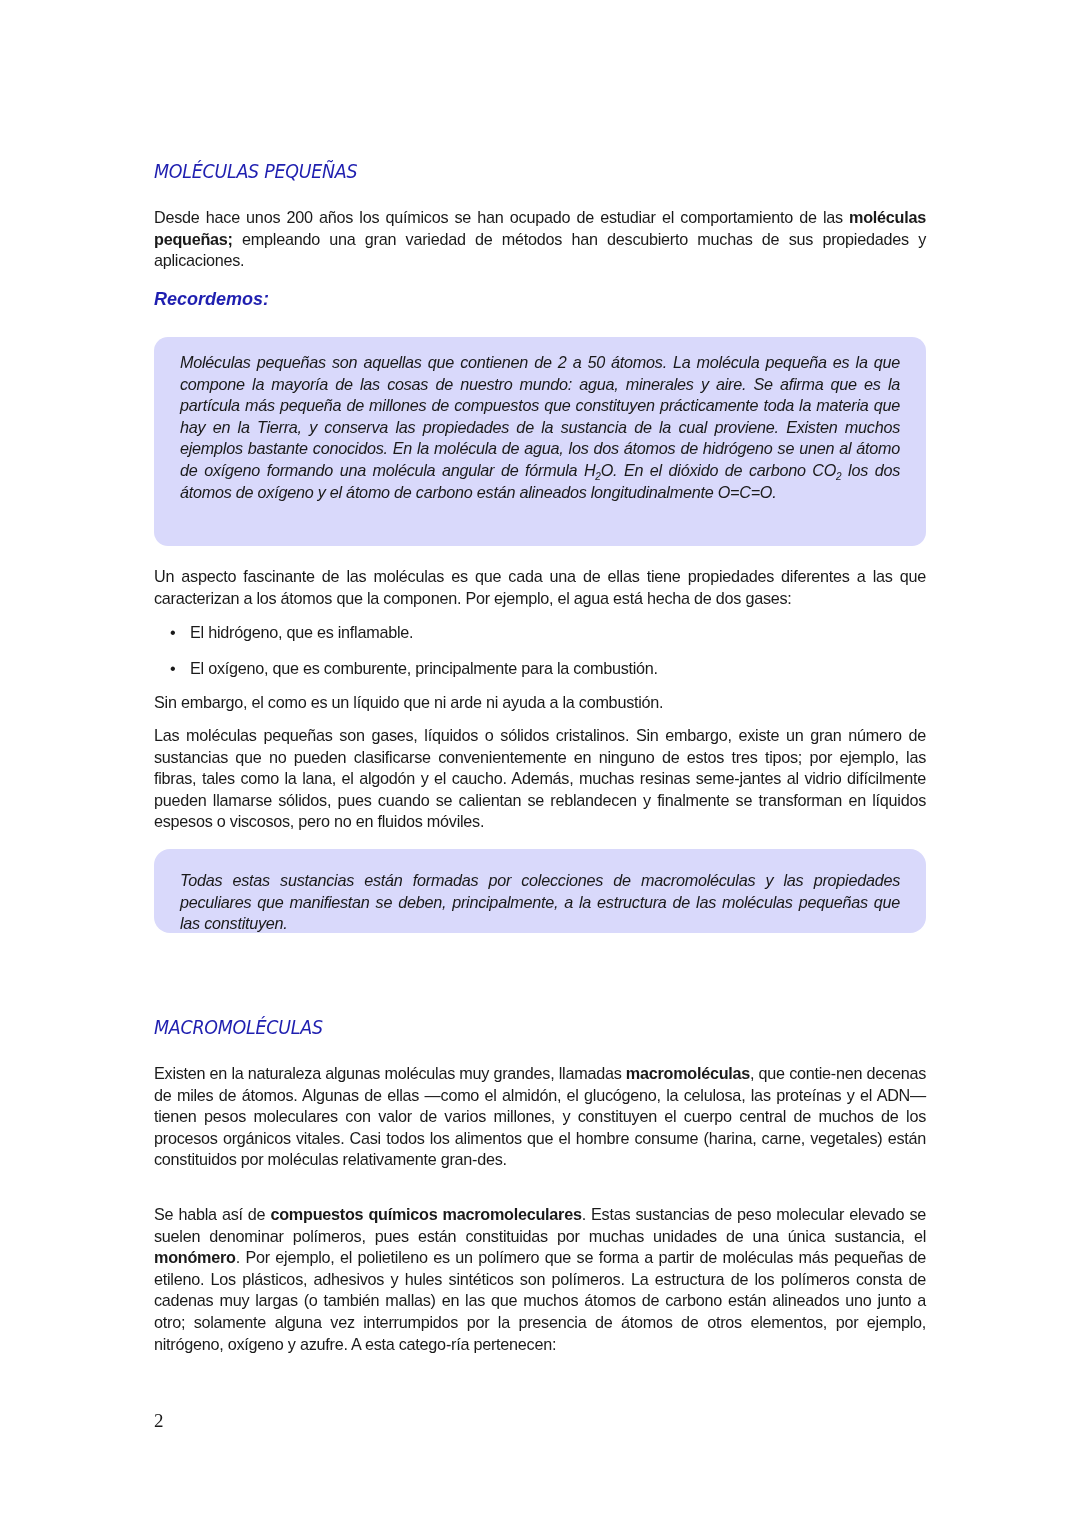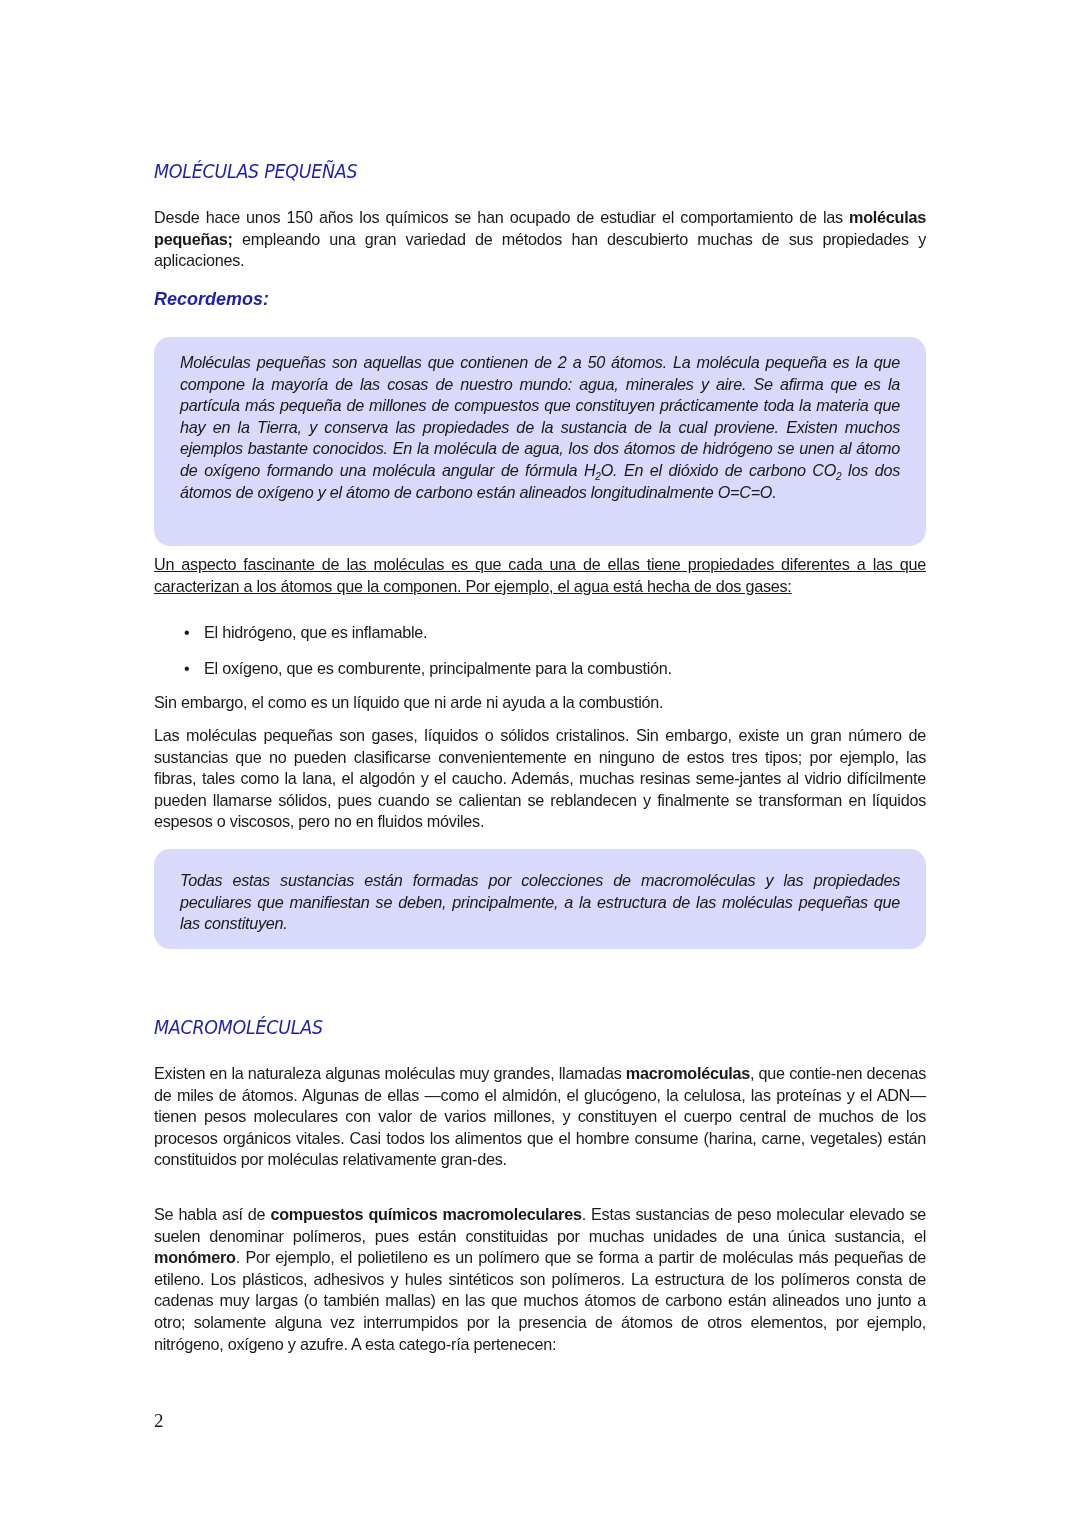--- a/index.html
+++ b/index.html
@@ -67,21 +67,21 @@
       text-align: justify;
       letter-spacing: -0.25px;
     }
     .box-text sub {
       font-size: 10px;
       vertical-align: -4px;
       line-height: 0;
     }
     .bullet {
       position: absolute;
-      left: 30px;
+      left: 16px;
       font-size: 16.2px;
       line-height: 21.6px;
       letter-spacing: -0.25px;
       white-space: nowrap;
     }
     .bullet .dot {
       display: inline-block;
       width: 20px;
     }
     .page-number {
@@ -93,39 +93,39 @@
       color: #1a1a1a;
     }
   </style>
 </head>
 <body>
 
 <div class="page">
 
   <div class="section-title" style="top:160px;">MOLÉCULAS  PEQUEÑAS</div>
 
-  <div class="para" style="top:207px;"><span>Desde hace unos 150 años los químicos se han ocupado de estudiar el comportamiento de las </span><b>moléculas pequeñas;</b><span>  empleando una gran variedad de métodos han descubierto muchas de sus propiedades y aplicaciones.</span></div>
+  <div class="para" style="top:207px;"><span>Desde hace unos 200 años los químicos se han ocupado de estudiar el comportamiento de las </span><b>moléculas pequeñas;</b><span>  empleando una gran variedad de métodos han descubierto muchas de sus propiedades y aplicaciones.</span></div>
 
   <div class="recordemos" style="top:289px;">Recordemos:</div>
 
-  <div class="box" style="top:337px; height:209px;">
+  <div class="box" style="top:337px; height:209px;border-radius:14px;">
     <div class="box-text" style="top:15px;"><span>Moléculas pequeñas son aquellas que contienen de 2 a 50 átomos. La molécula pequeña es la que compone la mayoría de las cosas  de nuestro mundo: agua, minerales y aire. Se afirma que es la partícula más pequeña de millones de compuestos que constituyen prácticamente toda la materia que hay en la Tierra, y conserva las propiedades de la sustancia de la cual proviene.  Existen muchos ejemplos bastante conocidos. En la molécula de agua, los dos átomos de hidrógeno se unen al átomo de oxígeno formando una molécula angular de fórmula </span><span>H</span><sub>2</sub><span>O.  En el dióxido de carbono CO</span><sub>2</sub><span>  los dos átomos de oxígeno y el átomo de carbono están alineados longitudinalmente  O=C=O.</span></div>
   </div>
 
-  <div class="para" style="top:554px;text-decoration:underline;">Un aspecto fascinante de las moléculas  es que cada una de ellas tiene propiedades diferentes a las que caracterizan a los átomos que la componen. Por ejemplo, el agua está hecha de dos gases:</div>
+  <div class="para" style="top:566px;">Un aspecto fascinante de las moléculas  es que cada una de ellas tiene propiedades diferentes a las que caracterizan a los átomos que la componen. Por ejemplo, el agua está hecha de dos gases:</div>
 
   <div class="bullet" style="top:622px;"><span class="dot">•</span><span>El hidrógeno, que es inflamable.</span></div>
 
   <div class="bullet" style="top:658px;"><span class="dot">•</span><span>El oxígeno, que es comburente, principalmente para la combustión.</span></div>
 
   <div class="para" style="top:692px;">Sin embargo, el como es un líquido que ni arde ni ayuda a la combustión.</div>
 
   <div class="para" style="top:725px;">Las moléculas pequeñas son gases, líquidos o sólidos cristalinos. Sin embargo, existe un  gran número de sustancias que no pueden clasificarse convenientemente en ninguno de estos tres tipos; por ejemplo, las fibras, tales como la lana, el algodón y el caucho. Además, muchas resinas seme-jantes al vidrio difícilmente pueden llamarse sólidos, pues cuando se calientan se reblandecen y finalmente se transforman en líquidos espesos o viscosos, pero no en fluidos móviles.</div>
 
-  <div class="box" style="top:849px; height:100px;">
+  <div class="box" style="top:849px; height:84px;">
     <div class="box-text" style="top:21px;">Todas estas sustancias están formadas por colecciones de macromoléculas y las propiedades peculiares que manifiestan se deben, principalmente, a la estructura de las moléculas pequeñas que las constituyen.</div>
   </div>
 
   <div class="section-title" style="top:1016px;">MACROMOLÉCULAS</div>
 
   <div class="para" style="top:1063px;"><span>Existen en la naturaleza algunas moléculas muy grandes, llamadas </span><b>macromoléculas</b><span>, que contie-nen decenas de miles de átomos. Algunas de ellas —como el almidón, el glucógeno, la celulosa, las proteínas y el ADN— tienen pesos moleculares con valor de varios millones, y constituyen el cuerpo central de muchos  de los procesos orgánicos vitales. Casi todos los alimentos que el hombre consume (harina, carne, vegetales) están constituidos por moléculas relativamente gran-des.</span></div>
 
   <div class="para" style="top:1204px;"><span>Se habla así de </span><b>compuestos químicos macromoleculares</b><span>.  Estas sustancias de peso molecular elevado se suelen denominar polímeros, pues están constituidas por muchas unidades de una única sustancia, el </span><b>monómero</b><span>.  Por ejemplo, el polietileno es un polímero que se forma a partir de moléculas más pequeñas de etileno. Los plásticos, adhesivos y hules sintéticos son polímeros.  La estructura de los polímeros consta de cadenas muy largas (o también mallas) en las que muchos átomos de carbono están alineados uno junto a otro; solamente alguna vez interrumpidos por la presencia de átomos de otros elementos, por ejemplo, nitrógeno, oxígeno y azufre.   A esta catego-ría pertenecen:</span></div>
 
 </div>

